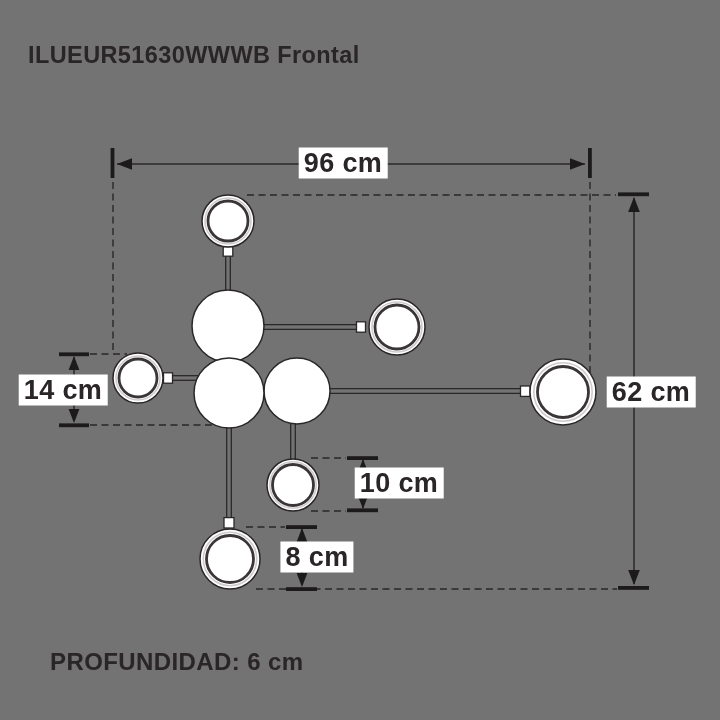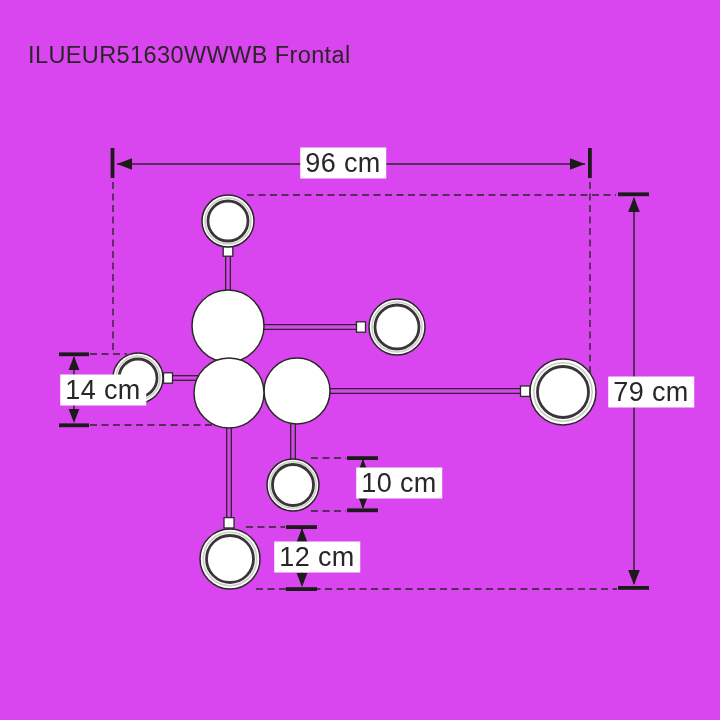--- a/index.html
+++ b/index.html
@@ -1,43 +1,44 @@
 <!DOCTYPE html>
 <html><head>
 <meta charset="utf-8">
 <style>
   html, body { margin: 0; padding: 0; background: #ffffff; }
   #stage {
     position: relative;
     width: 720px;
     height: 720px;
-    background: #d946ef;
+    background: #737373;
     font-family: "Liberation Sans", "DejaVu Sans", sans-serif;
     color: #2a2526;
     overflow: hidden;
+    font-weight: bold;
   }
   #diagram-svg { position: absolute; left: 0; top: 0; }
   .lbl {
     position: absolute;
     white-space: nowrap;
     color: #2a2526;
     letter-spacing: 0.4px;
     -webkit-font-smoothing: antialiased;
   }
   .title-lbl   { left: 28px; top: 42px;  font-size: 23.5px; }
   .footer-lbl  { left: 50px; top: 648px; font-size: 24px; }
   .dim-lbl {
     font-size: 27px;
     background: #ffffff;
     padding: 0 5px;
     transform: translate(-50%, -50%);
   }
   .w-lbl  { left: 343px; top: 163px; }
   .h-lbl  { left: 651px; top: 392px; }
-  .d14-lbl { left: 63px;  top: 390px; margin-left: 40px; }
+  .d14-lbl { left: 63px;  top: 390px; }
   .d10-lbl { left: 379px; top: 483px; margin-left: 20px; }
   .d12-lbl { left: 317px; top: 557px; }
   .dash     { stroke: #2b2728; stroke-width: 1.4; stroke-dasharray: 7 4.5; fill: none; }
   .dimline  { stroke: #2b2728; stroke-width: 1.5; fill: none; }
   .tick     { fill: #1c1a1b; }
   .arrow    { fill: #1c1a1b; stroke: none; }
   .rod      { stroke: #2b2728; stroke-width: 1.3; fill: none; }
   .joint    { fill: #ffffff; stroke: #2b2728; stroke-width: 1.3; }
   .globe    { fill: #ffffff; stroke: #2b2728; stroke-width: 1.5; }
   .ring-out { fill: #ffffff; stroke: #2b2728; stroke-width: 1.5; }
@@ -170,18 +171,19 @@
           <circle class="ring-mid" cx="230" cy="559" r="26.7"></circle>
           <circle class="ring-in" cx="230" cy="559" r="23.5"></circle>
         </g>
       </g>
     </g>
   </svg>
 
   <div class="lbl title-lbl">ILUEUR51630WWWB Frontal</div>
 
   <div class="lbl dim-lbl w-lbl">96 cm</div>
-  <div class="lbl dim-lbl h-lbl">79 cm</div>
+  <div class="lbl dim-lbl h-lbl">62 cm</div>
   <div class="lbl dim-lbl d14-lbl">14 cm</div>
   <div class="lbl dim-lbl d10-lbl">10 cm</div>
-  <div class="lbl dim-lbl d12-lbl">12 cm</div>
+  <div class="lbl dim-lbl d12-lbl">8 cm</div>
 
+  <div class="lbl footer-lbl">PROFUNDIDAD: 6 cm</div>
 </div>
 
 </body></html>

